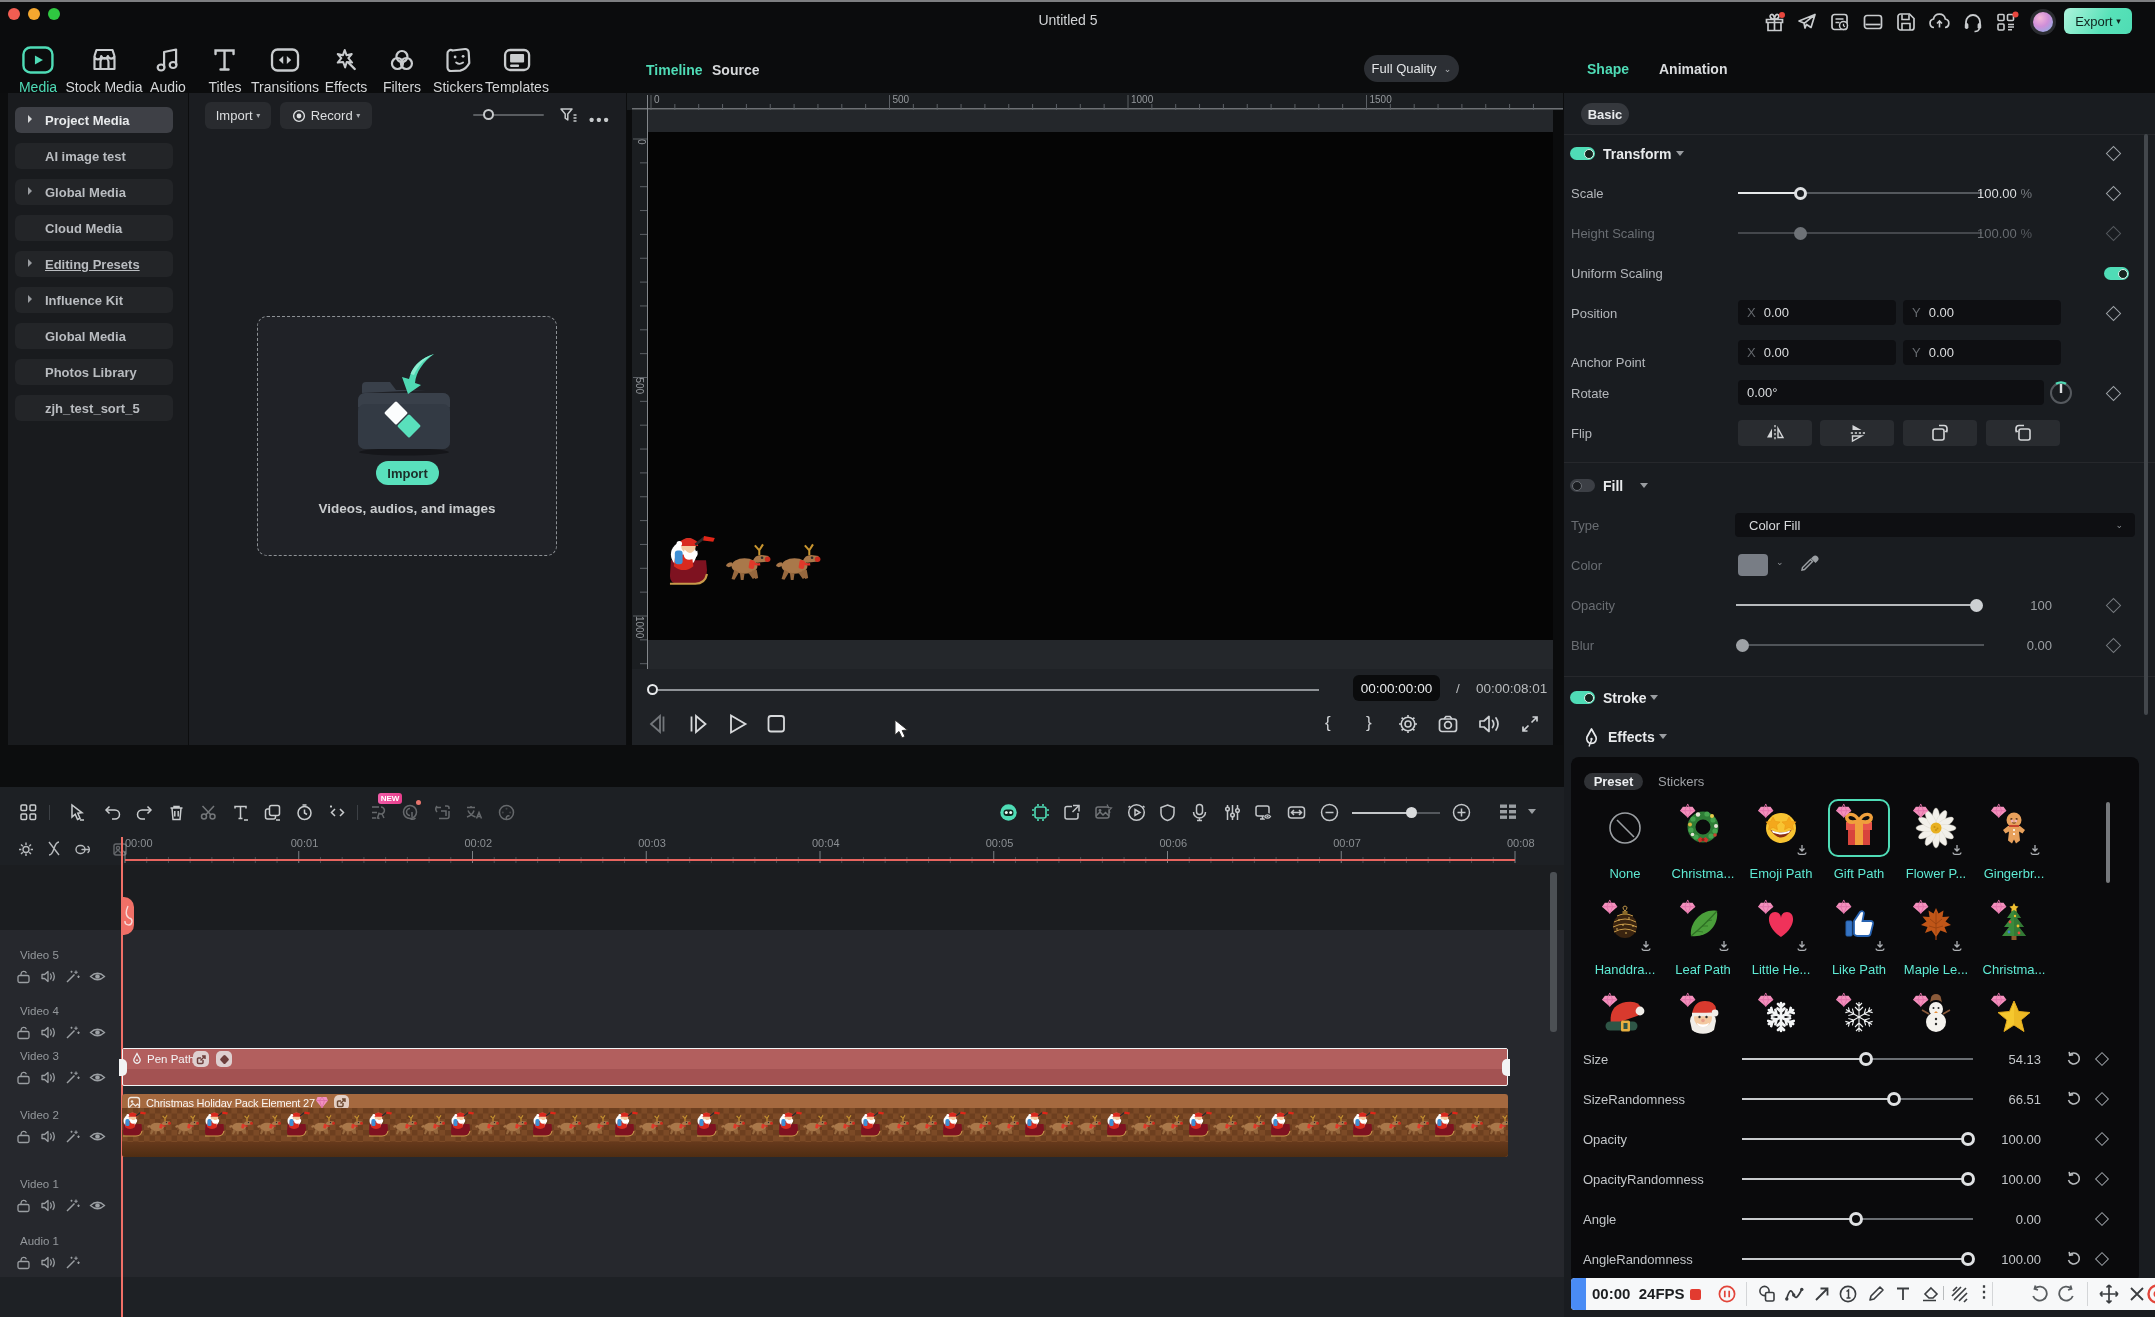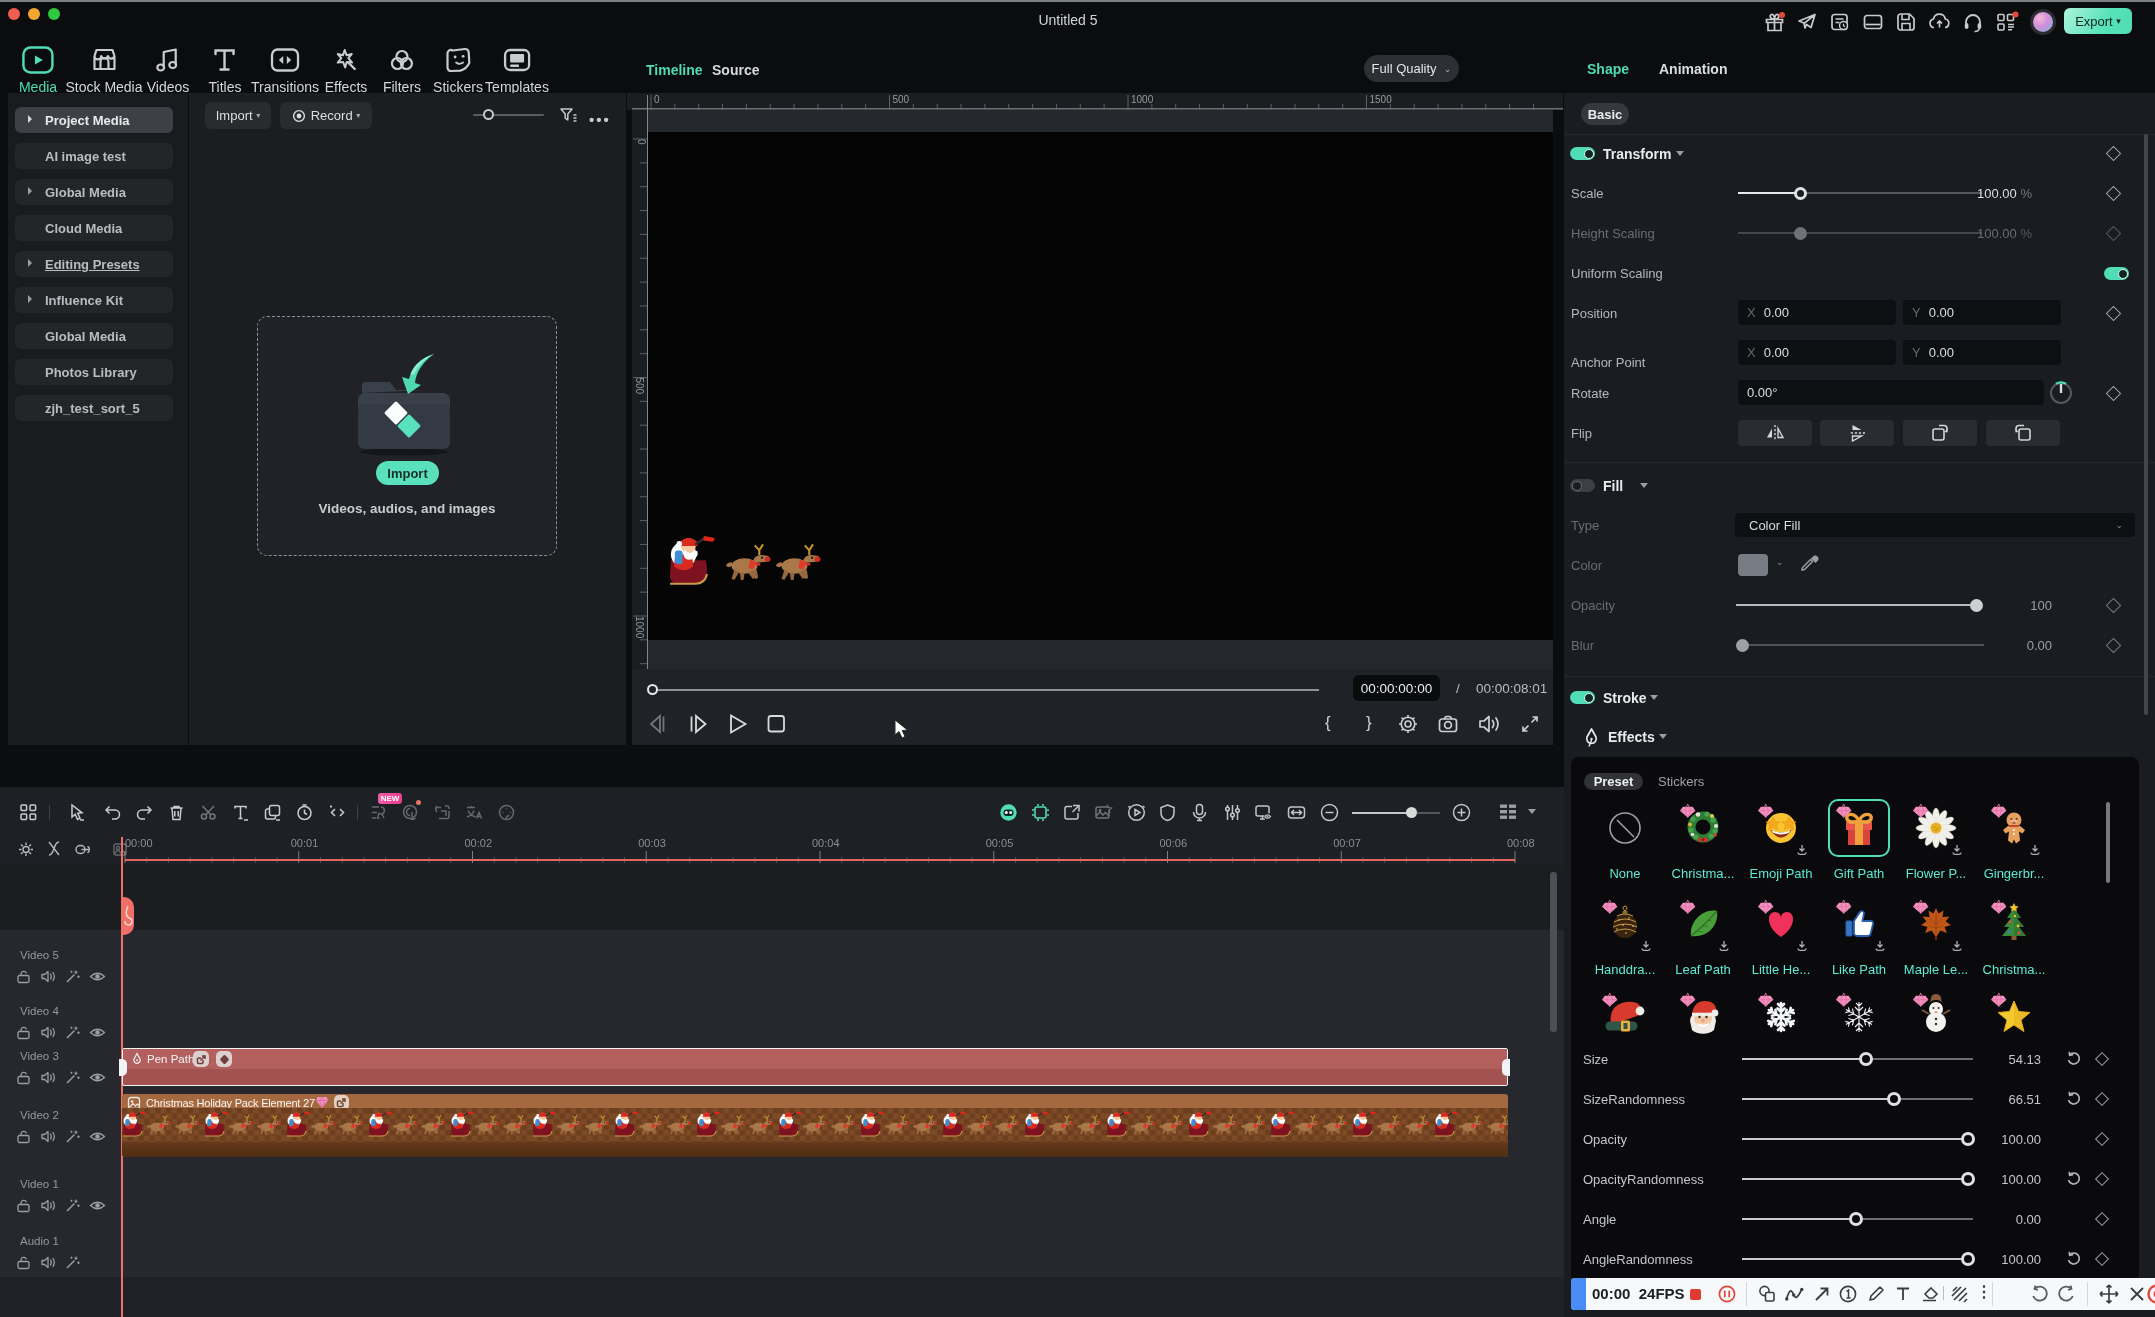--- a/index.html
+++ b/index.html
@@ -106,21 +106,21 @@
           <path d="M5 10 L7 4 h16 l2 6 M5 10 v13 h20 V10 M5 10 a3.4 3.4 0 0 0 6.8 0 a3.4 3.4 0 0 0 6.6 0 a3.4 3.4 0 0 0 6.6 0 M11 23 v-7 a4 4 0 0 1 8 0 v7" fill="none" stroke="#c9ccce" stroke-width="2.2" stroke-linejoin="round"></path>
         </svg>
         <span>Stock Media</span>
       </div>
   <div class="abs navtab" style="left:168px;">
         <svg width="28" height="28" viewBox="0 0 28 28">
           <path d="M10 21.5 V6 l12 -2.5 V19" fill="none" stroke="#c9ccce" stroke-width="2.2" stroke-linejoin="round"></path>
           <ellipse cx="7" cy="21.5" rx="3.4" ry="3" fill="none" stroke="#c9ccce" stroke-width="2.2"></ellipse>
           <ellipse cx="19" cy="19" rx="3.4" ry="3" fill="none" stroke="#c9ccce" stroke-width="2.2"></ellipse>
         </svg>
-        <span>Videos</span>
+        <span>Audio</span>
       </div>
   <div class="abs navtab" style="left:225px;">
         <svg width="28" height="28" viewBox="0 0 28 28">
           <path d="M5 8 V4.5 h18 V8 M14 4.5 V23.5 M10 23.5 h8" fill="none" stroke="#c9ccce" stroke-width="2.4" stroke-linecap="round"></path>
         </svg>
         <span>Titles</span>
       </div>
   <div class="abs navtab" style="left:285px;">
         <svg width="30" height="28" viewBox="0 0 30 28">
           <rect x="2" y="3.5" width="26" height="21" rx="5.5" fill="none" stroke="#c9ccce" stroke-width="2.3"></rect>

